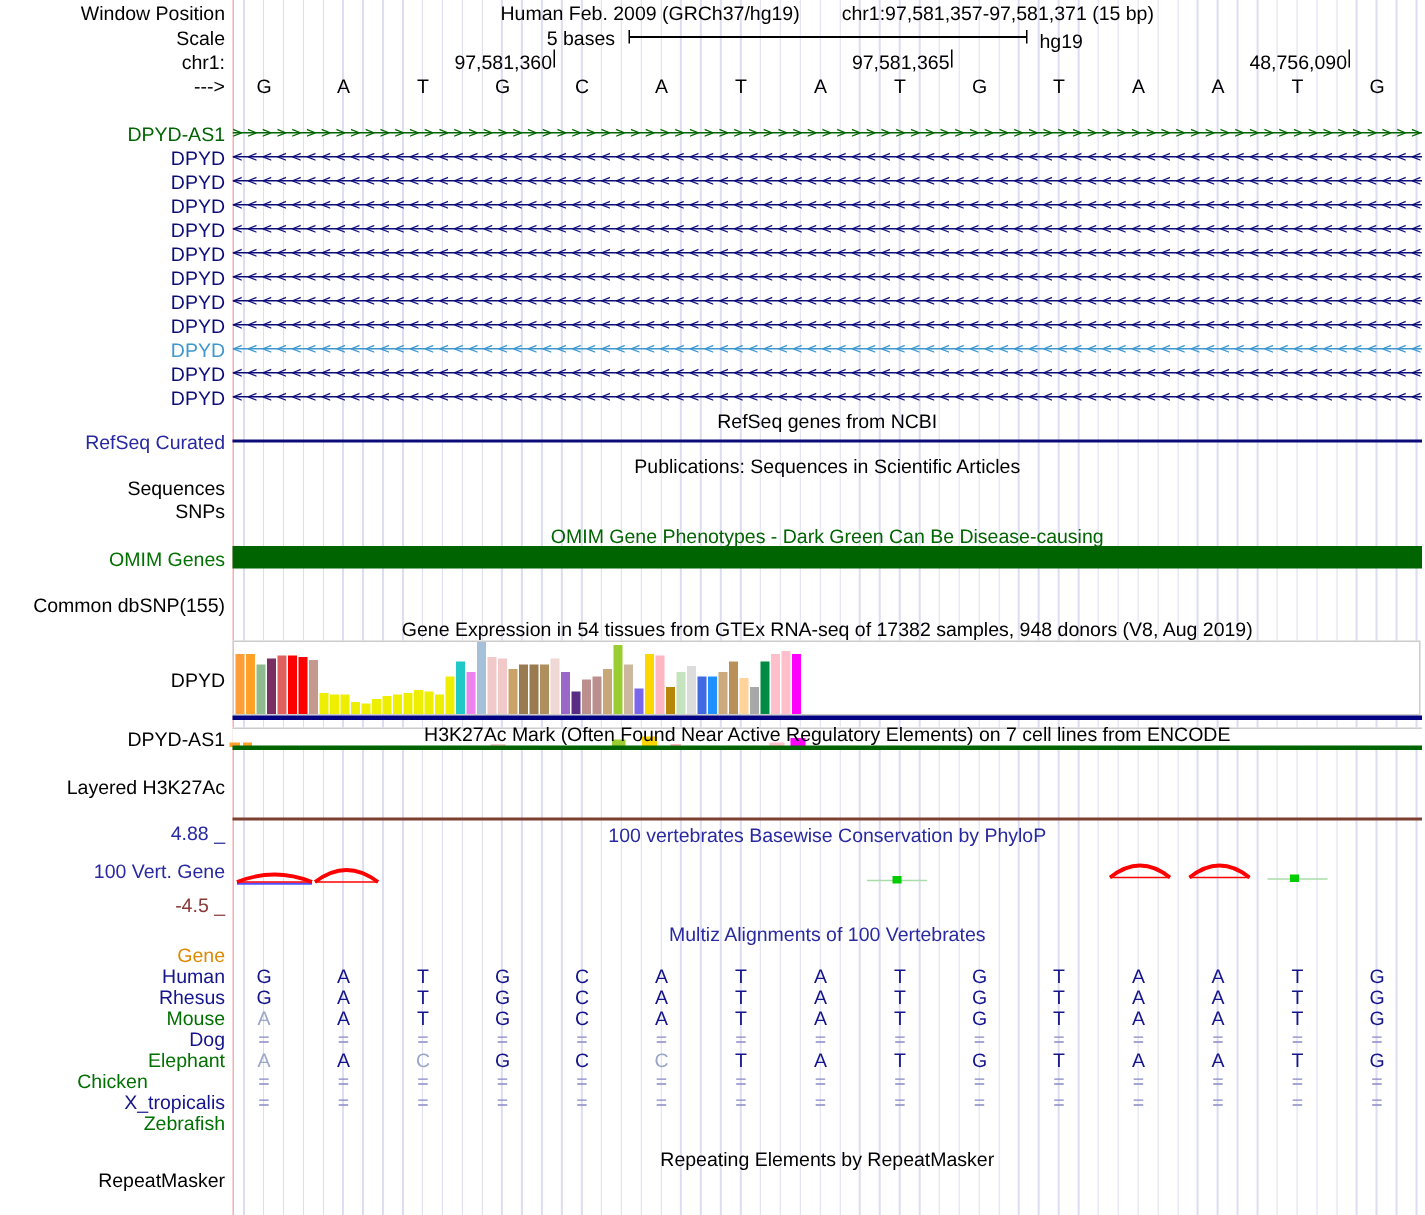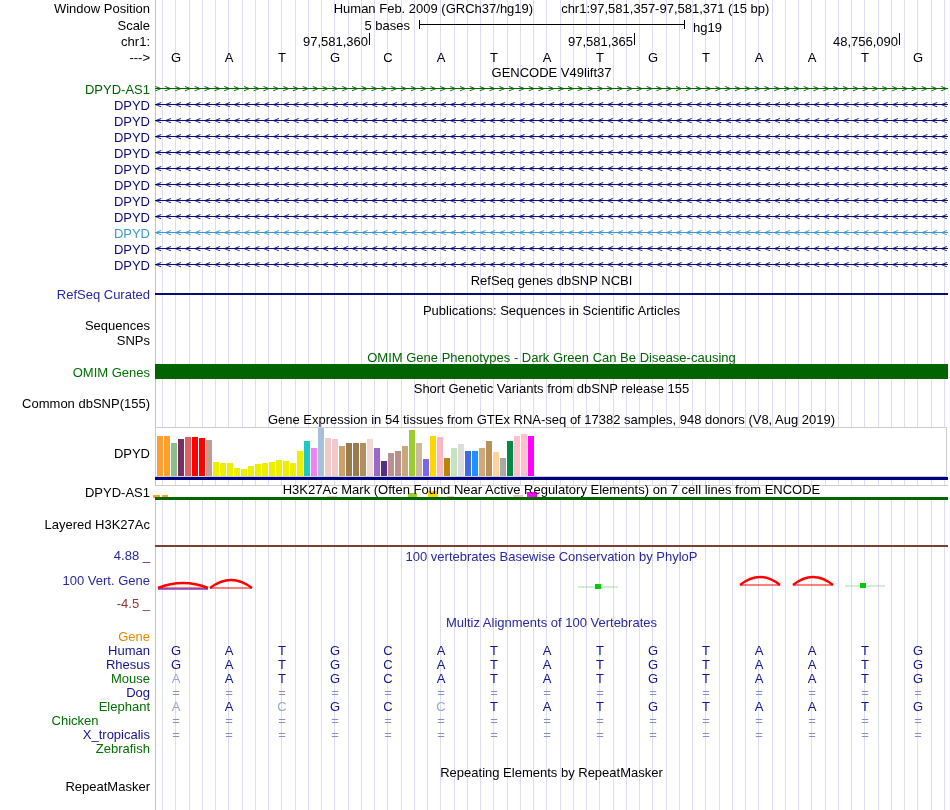--- a/index.html
+++ b/index.html
@@ -68,21 +68,20 @@
       <span class="baseletter" style="left: 521px; top: 51px;">A</span>
       <span class="baseletter" style="left: 574px; top: 51px;">T</span>
       <span class="baseletter" style="left: 627px; top: 51px;">G</span>
       <span class="baseletter" style="left: 680px; top: 51px;">T</span>
       <span class="baseletter" style="left: 733px; top: 51px;">A</span>
       <span class="baseletter" style="left: 786px; top: 51px;">A</span>
       <span class="baseletter" style="left: 839px; top: 51px;">T</span>
       <span class="baseletter" style="left: 892px; top: 51px;">G</span>
     </div>
 
-  <div class="title" style="top:66px">GENCODE V49lift37</div>
   <div id="generows">
       <div class="lbl" style="top: 83px; color: rgb(0, 100, 0);">DPYD-AS1</div>
       <div class="generow" style="top: 81px; color: rgb(0, 100, 0);">&gt;&gt;&gt;&gt;&gt;&gt;&gt;&gt;&gt;&gt;&gt;&gt;&gt;&gt;&gt;&gt;&gt;&gt;&gt;&gt;&gt;&gt;&gt;&gt;&gt;&gt;&gt;&gt;&gt;&gt;&gt;&gt;&gt;&gt;&gt;&gt;&gt;&gt;&gt;&gt;&gt;&gt;&gt;&gt;&gt;&gt;&gt;&gt;&gt;&gt;&gt;&gt;&gt;&gt;&gt;&gt;&gt;&gt;&gt;&gt;&gt;&gt;&gt;&gt;&gt;&gt;&gt;&gt;&gt;&gt;&gt;&gt;&gt;&gt;&gt;&gt;&gt;&gt;&gt;&gt;&gt;&gt;&gt;&gt;&gt;&gt;&gt;&gt;&gt;&gt;&gt;&gt;&gt;&gt;&gt;</div>
       <div class="lbl" style="top: 99px; color: rgb(12, 12, 120);">DPYD</div>
       <div class="generow" style="top: 97px; color: rgb(12, 12, 120);">&lt;&lt;&lt;&lt;&lt;&lt;&lt;&lt;&lt;&lt;&lt;&lt;&lt;&lt;&lt;&lt;&lt;&lt;&lt;&lt;&lt;&lt;&lt;&lt;&lt;&lt;&lt;&lt;&lt;&lt;&lt;&lt;&lt;&lt;&lt;&lt;&lt;&lt;&lt;&lt;&lt;&lt;&lt;&lt;&lt;&lt;&lt;&lt;&lt;&lt;&lt;&lt;&lt;&lt;&lt;&lt;&lt;&lt;&lt;&lt;&lt;&lt;&lt;&lt;&lt;&lt;&lt;&lt;&lt;&lt;&lt;&lt;&lt;&lt;&lt;&lt;&lt;&lt;&lt;&lt;&lt;&lt;&lt;&lt;&lt;&lt;&lt;&lt;&lt;&lt;&lt;&lt;&lt;&lt;&lt;</div>
       <div class="lbl" style="top: 115px; color: rgb(12, 12, 120);">DPYD</div>
       <div class="generow" style="top: 113px; color: rgb(12, 12, 120);">&lt;&lt;&lt;&lt;&lt;&lt;&lt;&lt;&lt;&lt;&lt;&lt;&lt;&lt;&lt;&lt;&lt;&lt;&lt;&lt;&lt;&lt;&lt;&lt;&lt;&lt;&lt;&lt;&lt;&lt;&lt;&lt;&lt;&lt;&lt;&lt;&lt;&lt;&lt;&lt;&lt;&lt;&lt;&lt;&lt;&lt;&lt;&lt;&lt;&lt;&lt;&lt;&lt;&lt;&lt;&lt;&lt;&lt;&lt;&lt;&lt;&lt;&lt;&lt;&lt;&lt;&lt;&lt;&lt;&lt;&lt;&lt;&lt;&lt;&lt;&lt;&lt;&lt;&lt;&lt;&lt;&lt;&lt;&lt;&lt;&lt;&lt;&lt;&lt;&lt;&lt;&lt;&lt;&lt;&lt;</div>
       <div class="lbl" style="top: 131px; color: rgb(12, 12, 120);">DPYD</div>
       <div class="generow" style="top: 129px; color: rgb(12, 12, 120);">&lt;&lt;&lt;&lt;&lt;&lt;&lt;&lt;&lt;&lt;&lt;&lt;&lt;&lt;&lt;&lt;&lt;&lt;&lt;&lt;&lt;&lt;&lt;&lt;&lt;&lt;&lt;&lt;&lt;&lt;&lt;&lt;&lt;&lt;&lt;&lt;&lt;&lt;&lt;&lt;&lt;&lt;&lt;&lt;&lt;&lt;&lt;&lt;&lt;&lt;&lt;&lt;&lt;&lt;&lt;&lt;&lt;&lt;&lt;&lt;&lt;&lt;&lt;&lt;&lt;&lt;&lt;&lt;&lt;&lt;&lt;&lt;&lt;&lt;&lt;&lt;&lt;&lt;&lt;&lt;&lt;&lt;&lt;&lt;&lt;&lt;&lt;&lt;&lt;&lt;&lt;&lt;&lt;&lt;&lt;</div>
       <div class="lbl" style="top: 147px; color: rgb(12, 12, 120);">DPYD</div>
@@ -96,33 +95,32 @@
       <div class="lbl" style="top: 211px; color: rgb(12, 12, 120);">DPYD</div>
       <div class="generow" style="top: 209px; color: rgb(12, 12, 120);">&lt;&lt;&lt;&lt;&lt;&lt;&lt;&lt;&lt;&lt;&lt;&lt;&lt;&lt;&lt;&lt;&lt;&lt;&lt;&lt;&lt;&lt;&lt;&lt;&lt;&lt;&lt;&lt;&lt;&lt;&lt;&lt;&lt;&lt;&lt;&lt;&lt;&lt;&lt;&lt;&lt;&lt;&lt;&lt;&lt;&lt;&lt;&lt;&lt;&lt;&lt;&lt;&lt;&lt;&lt;&lt;&lt;&lt;&lt;&lt;&lt;&lt;&lt;&lt;&lt;&lt;&lt;&lt;&lt;&lt;&lt;&lt;&lt;&lt;&lt;&lt;&lt;&lt;&lt;&lt;&lt;&lt;&lt;&lt;&lt;&lt;&lt;&lt;&lt;&lt;&lt;&lt;&lt;&lt;&lt;</div>
       <div class="lbl" style="top: 227px; color: rgb(62, 151, 207);">DPYD</div>
       <div class="generow" style="top: 225px; color: rgb(62, 151, 207);">&lt;&lt;&lt;&lt;&lt;&lt;&lt;&lt;&lt;&lt;&lt;&lt;&lt;&lt;&lt;&lt;&lt;&lt;&lt;&lt;&lt;&lt;&lt;&lt;&lt;&lt;&lt;&lt;&lt;&lt;&lt;&lt;&lt;&lt;&lt;&lt;&lt;&lt;&lt;&lt;&lt;&lt;&lt;&lt;&lt;&lt;&lt;&lt;&lt;&lt;&lt;&lt;&lt;&lt;&lt;&lt;&lt;&lt;&lt;&lt;&lt;&lt;&lt;&lt;&lt;&lt;&lt;&lt;&lt;&lt;&lt;&lt;&lt;&lt;&lt;&lt;&lt;&lt;&lt;&lt;&lt;&lt;&lt;&lt;&lt;&lt;&lt;&lt;&lt;&lt;&lt;&lt;&lt;&lt;&lt;</div>
       <div class="lbl" style="top: 243px; color: rgb(12, 12, 120);">DPYD</div>
       <div class="generow" style="top: 241px; color: rgb(12, 12, 120);">&lt;&lt;&lt;&lt;&lt;&lt;&lt;&lt;&lt;&lt;&lt;&lt;&lt;&lt;&lt;&lt;&lt;&lt;&lt;&lt;&lt;&lt;&lt;&lt;&lt;&lt;&lt;&lt;&lt;&lt;&lt;&lt;&lt;&lt;&lt;&lt;&lt;&lt;&lt;&lt;&lt;&lt;&lt;&lt;&lt;&lt;&lt;&lt;&lt;&lt;&lt;&lt;&lt;&lt;&lt;&lt;&lt;&lt;&lt;&lt;&lt;&lt;&lt;&lt;&lt;&lt;&lt;&lt;&lt;&lt;&lt;&lt;&lt;&lt;&lt;&lt;&lt;&lt;&lt;&lt;&lt;&lt;&lt;&lt;&lt;&lt;&lt;&lt;&lt;&lt;&lt;&lt;&lt;&lt;&lt;</div>
       <div class="lbl" style="top: 259px; color: rgb(12, 12, 120);">DPYD</div>
       <div class="generow" style="top: 257px; color: rgb(12, 12, 120);">&lt;&lt;&lt;&lt;&lt;&lt;&lt;&lt;&lt;&lt;&lt;&lt;&lt;&lt;&lt;&lt;&lt;&lt;&lt;&lt;&lt;&lt;&lt;&lt;&lt;&lt;&lt;&lt;&lt;&lt;&lt;&lt;&lt;&lt;&lt;&lt;&lt;&lt;&lt;&lt;&lt;&lt;&lt;&lt;&lt;&lt;&lt;&lt;&lt;&lt;&lt;&lt;&lt;&lt;&lt;&lt;&lt;&lt;&lt;&lt;&lt;&lt;&lt;&lt;&lt;&lt;&lt;&lt;&lt;&lt;&lt;&lt;&lt;&lt;&lt;&lt;&lt;&lt;&lt;&lt;&lt;&lt;&lt;&lt;&lt;&lt;&lt;&lt;&lt;&lt;&lt;&lt;&lt;&lt;&lt;</div>
     </div>
 
-  <div class="title" style="top:274px">RefSeq genes dbSNP NCBI</div>
+  <div class="title" style="top:274px">RefSeq genes from NCBI</div>
   <div class="hline" style="top:293px;height:2px;background:#0c0c78"></div>
   <div class="lbl blue" style="top:288px">RefSeq Curated</div>
 
   <div class="title" style="top:304px">Publications: Sequences in Scientific Articles</div>
   <div class="lbl" style="top:319px">Sequences</div>
   <div class="lbl" style="top:334px">SNPs</div>
 
   <div class="title dgreen" style="top:351px">OMIM Gene Phenotypes - Dark Green Can Be Disease-causing</div>
   <div class="hline" style="top:364px;height:15px;background:#006400"></div>
   <div class="lbl green" style="top:366px">OMIM Genes</div>
 
-  <div class="title" style="top:382px">Short Genetic Variants from dbSNP release 155</div>
   <div class="lbl" style="top:397px">Common dbSNP(155)</div>
 
   <div class="title" style="top:413px">Gene Expression in 54 tissues from GTEx RNA-seq of 17382 samples, 948 donors (V8, Aug 2019)</div>
   <div id="gtexbox">
       <div class="gtexbar" style="left: 1px; height: 40px; background: rgb(255, 157, 56);"></div>
       <div class="gtexbar" style="left: 8px; height: 40px; background: rgb(255, 160, 40);"></div>
       <div class="gtexbar" style="left: 15px; height: 33px; background: rgb(143, 188, 143);"></div>
       <div class="gtexbar" style="left: 22px; height: 37px; background: rgb(122, 47, 99);"></div>
       <div class="gtexbar" style="left: 29px; height: 39px; background: rgb(224, 96, 96);"></div>
       <div class="gtexbar" style="left: 36px; height: 39px; background: rgb(255, 0, 0);"></div>

